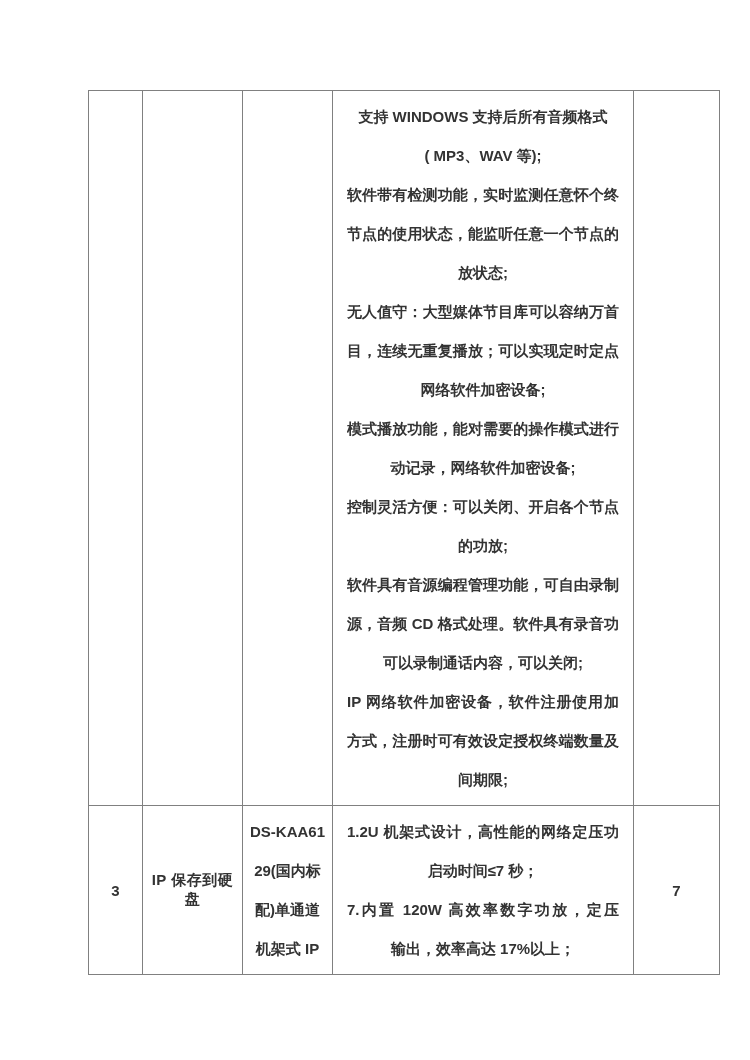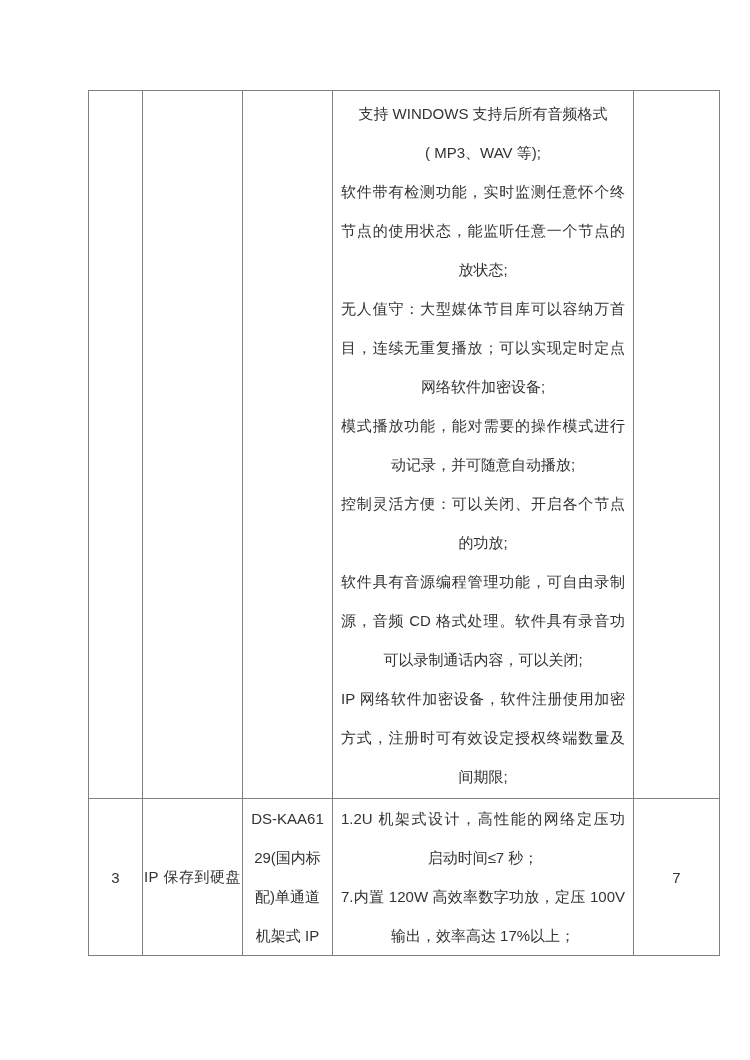--- a/index.html
+++ b/index.html
@@ -22,21 +22,22 @@
     top: 90px;
     width: 631px;
     border-collapse: collapse;
     table-layout: fixed;
     color: #333333;
     font-size: 15px;
   }
   table.spec-table td {
     border: 1px solid #808080;
     vertical-align: middle;
-    padding: 0;
+    padding: 6px;
+    font-weight: bold;
   }
   col.c-index { width: 54px; }
   col.c-name  { width: 100px; }
   col.c-model { width: 90px; }
   col.c-spec  { width: 301px; }
   col.c-qty   { width: 86px; }
 
   tr.row-cont  { height: 708px; }
   tr.row-item  { height: 157px; }
 
@@ -82,21 +83,21 @@
         <div class="lines">
               <div class="line center">支持 WINDOWS 支持后所有音频格式</div>
               <div class="line center">( MP3、WAV 等);</div>
               <div class="line full">软件带有检测功能，实时监测任意怀个终端</div>
               <div class="line full">节点的使用状态，能监听任意一个节点的播</div>
               <div class="line center">放状态;</div>
               <div class="line full">无人值守：大型媒体节目库可以容纳万首节</div>
               <div class="line full">目，连续无重复播放；可以实现定时定点定</div>
               <div class="line center">网络软件加密设备;</div>
               <div class="line full">模式播放功能，能对需要的操作模式进行自</div>
-              <div class="line center">动记录，并可随意自动播放;</div>
+              <div class="line center">动记录，网络软件加密设备;</div>
               <div class="line full">控制灵活方便：可以关闭、开启各个节点上</div>
               <div class="line center">的功放;</div>
               <div class="line full">软件具有音源编程管理功能，可自由录制音</div>
               <div class="line full">源，音频 CD 格式处理。软件具有录音功能，</div>
               <div class="line center">可以录制通话内容，可以关闭;</div>
               <div class="line full">IP 网络软件加密设备，软件注册使用加密狗</div>
               <div class="line full">方式，注册时可有效设定授权终端数量及时</div>
               <div class="line center">间期限;</div>
             </div>
       </td>

